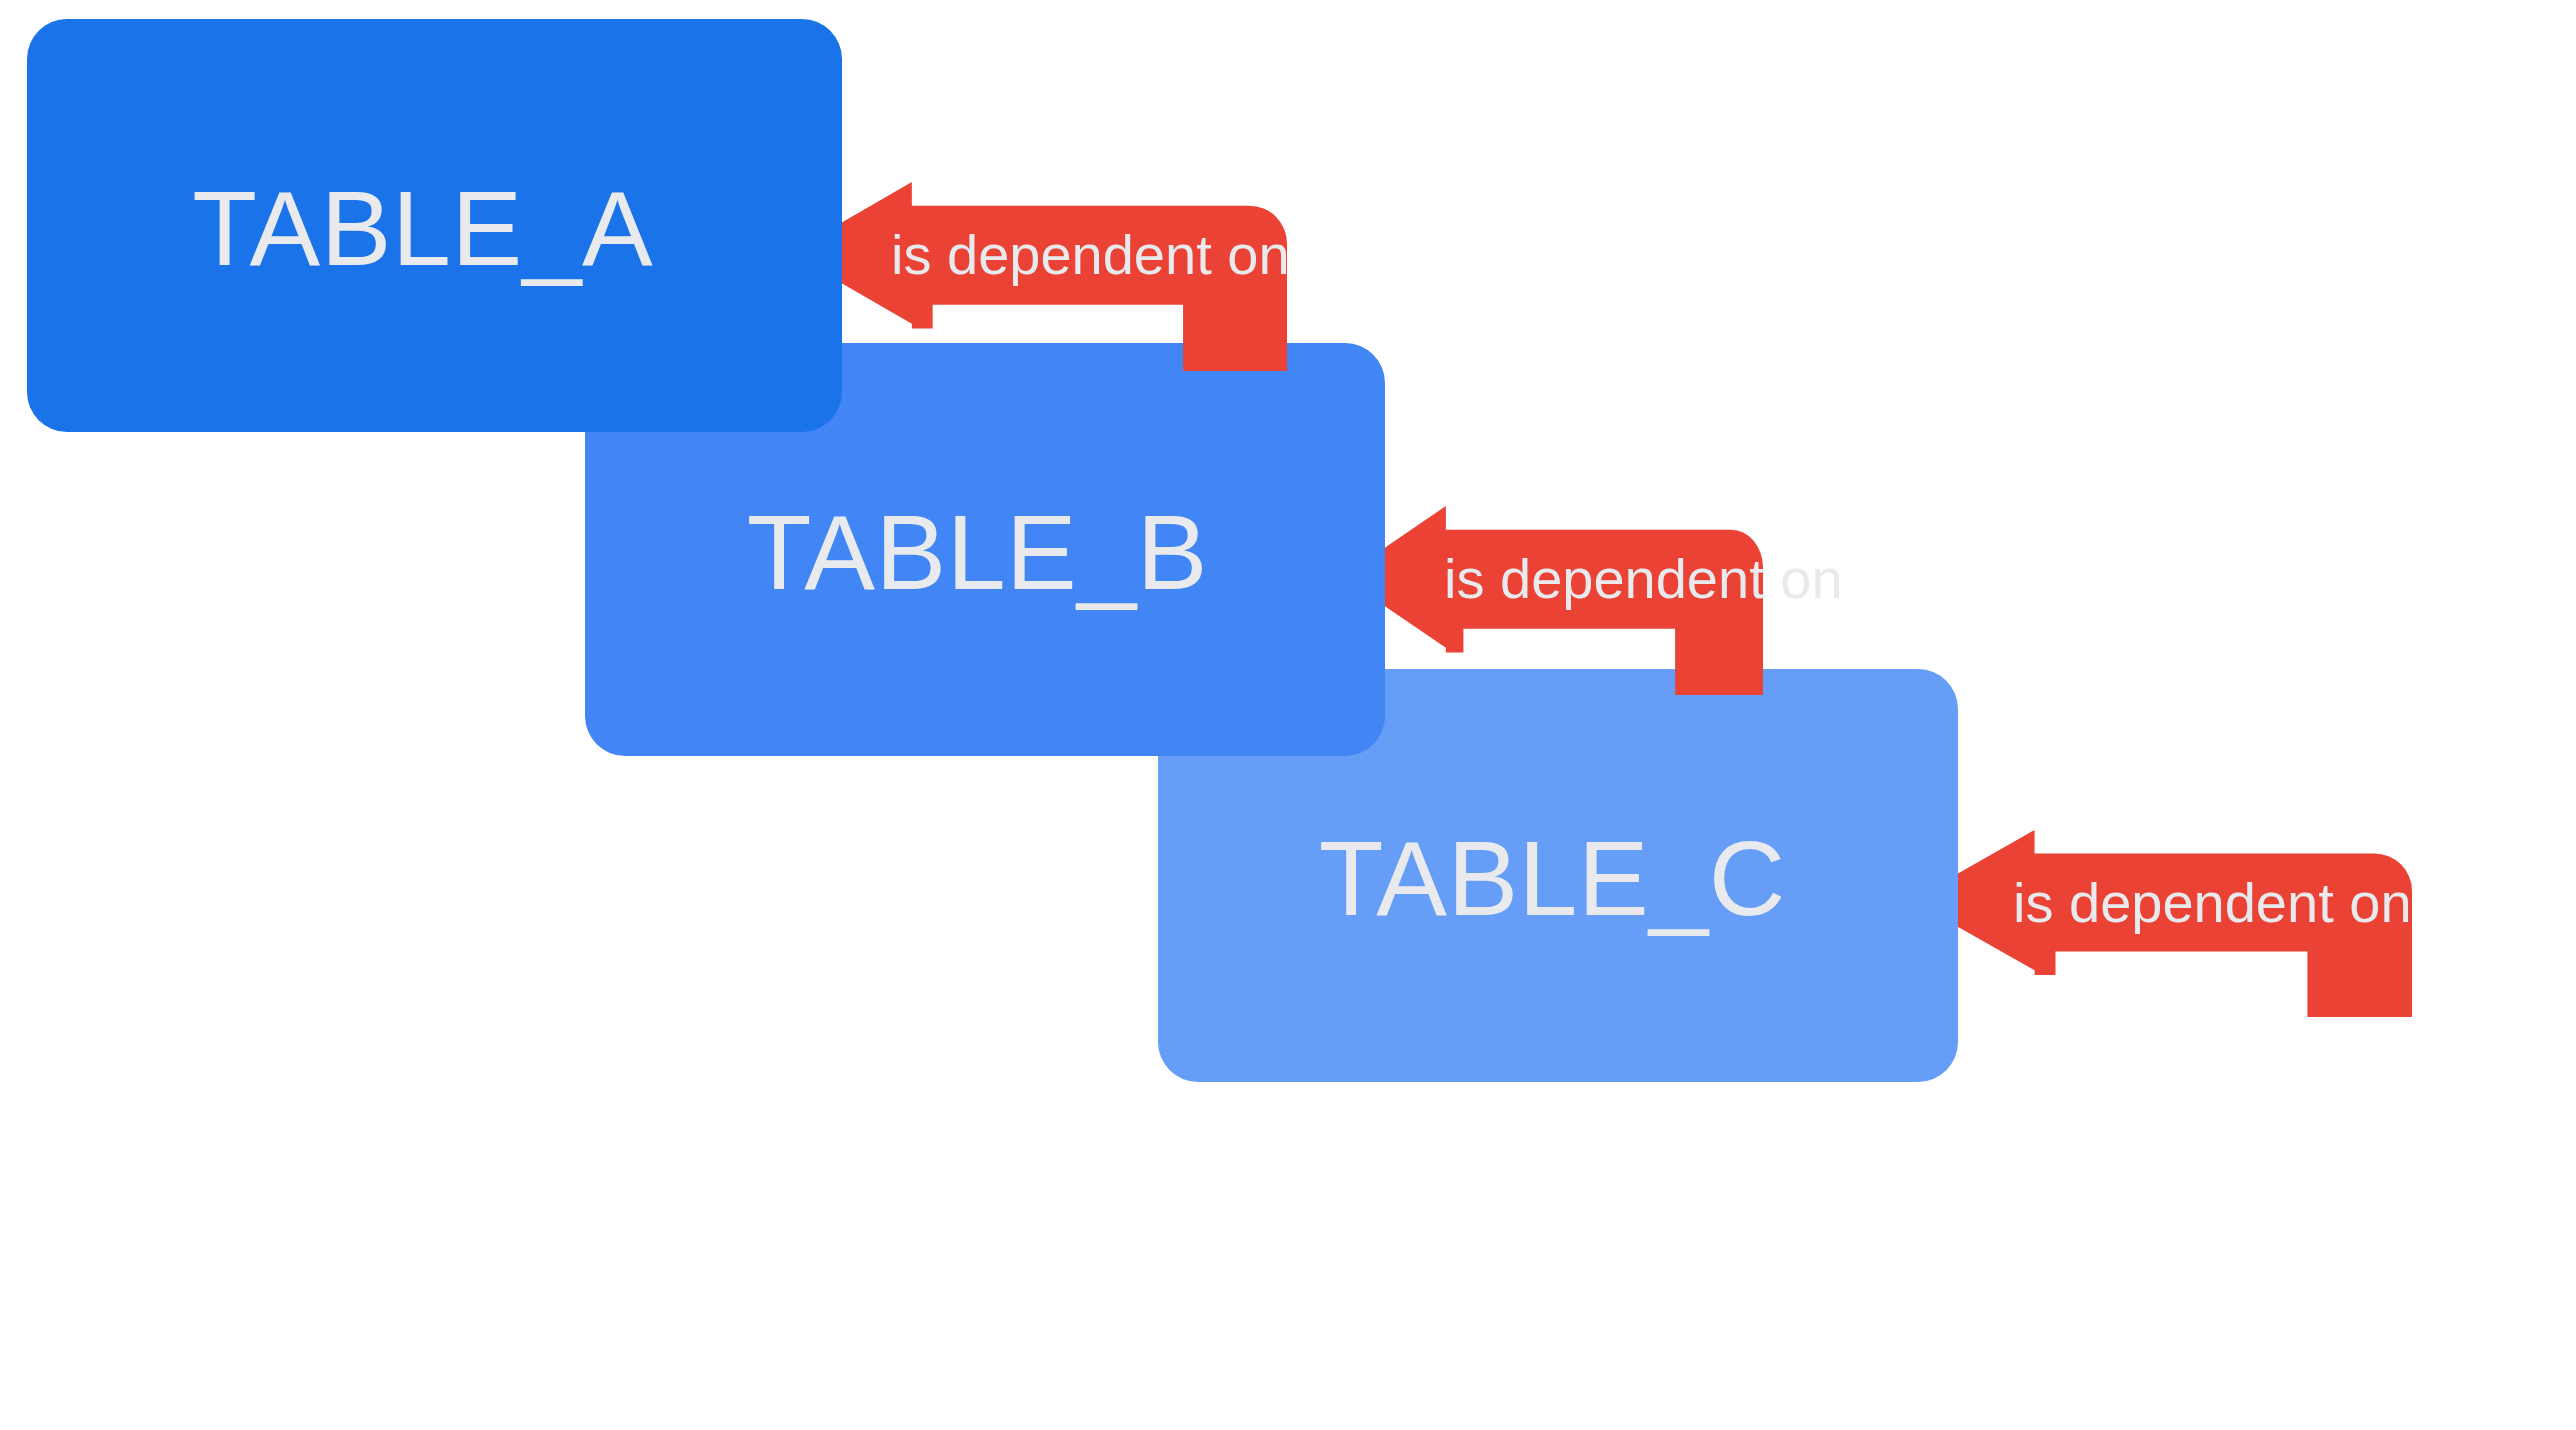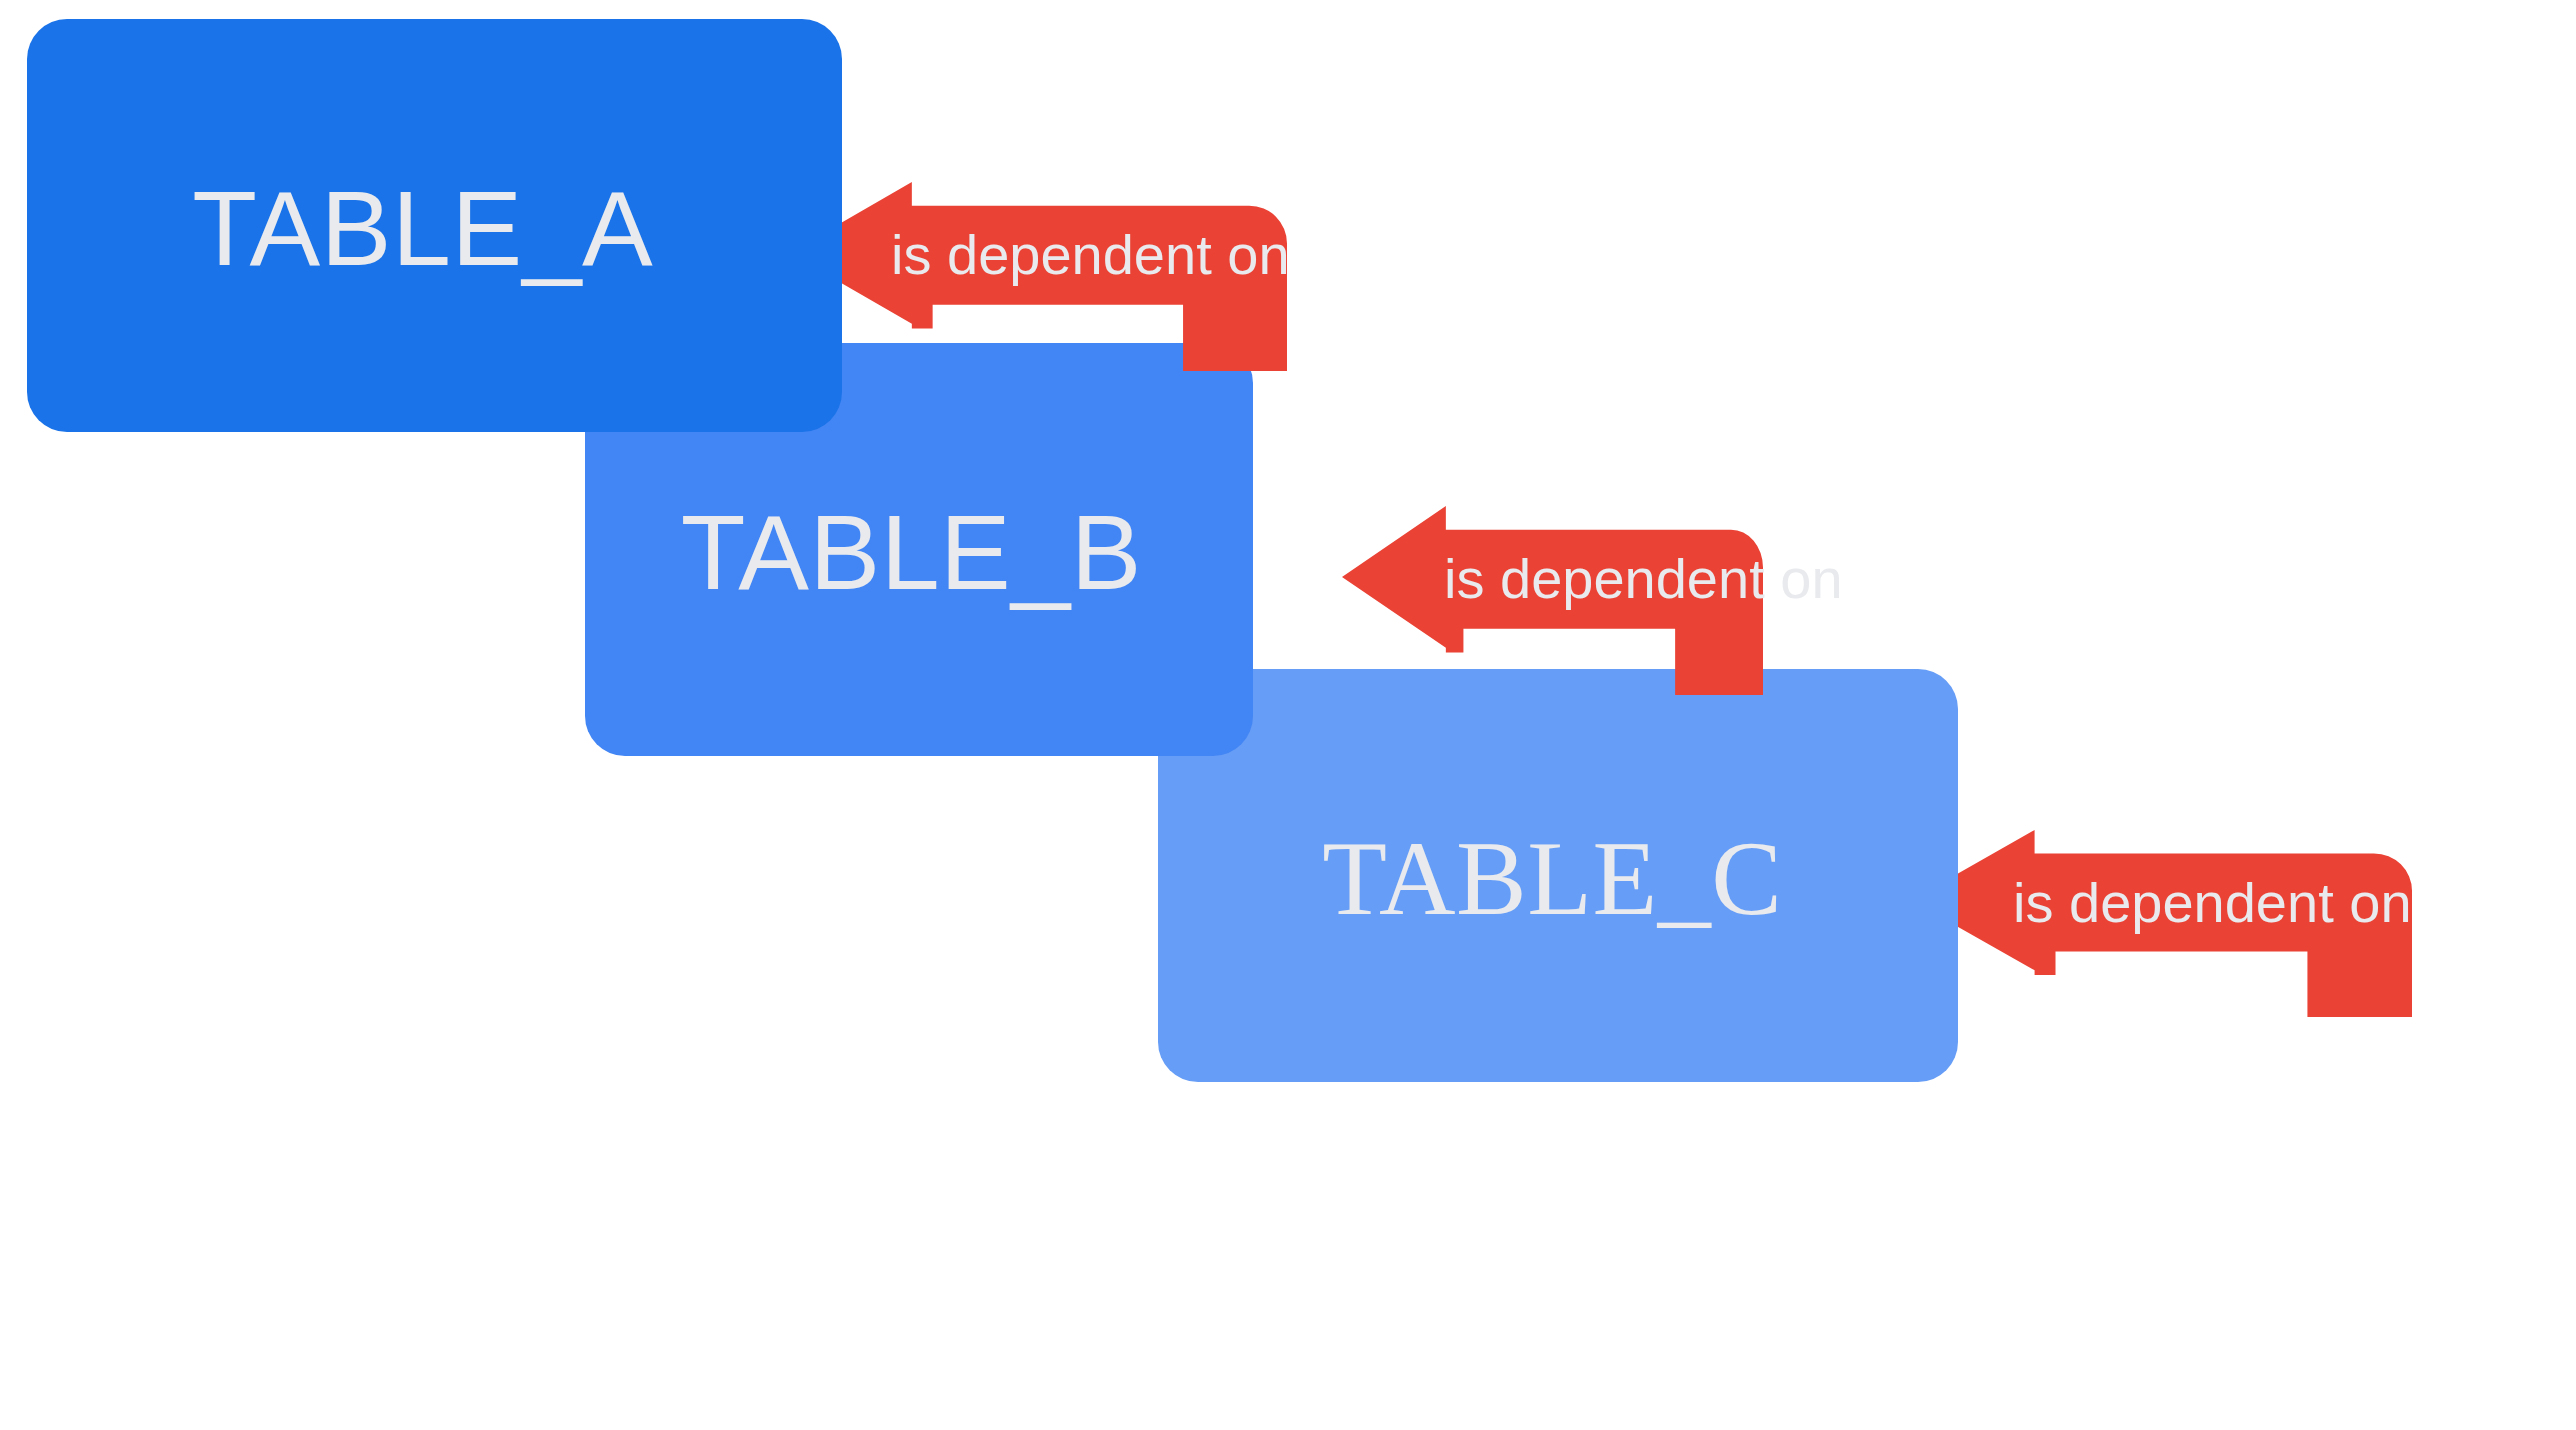--- a/index.html
+++ b/index.html
@@ -30,27 +30,27 @@
     color: #e8eaed;
     font-family: "Liberation Sans", sans-serif;
     font-weight: 300;
     letter-spacing: 0.5px;
     white-space: nowrap;
     margin-top: 18px;
     -webkit-font-smoothing: antialiased;
   }
   
   #node-a { left: 26.5px;   top: 19px;   width: 815px; height: 413px; background: #1a73e8; z-index: 10; }
-  #node-b { left: 585px;  top: 343px;  width: 668px; height: 413px; background: #4285f4; z-index: 8;  }
+  #node-b { left: 585px;  top: 343px;  width: 800px; height: 413px; background: #4285f4; z-index: 8;  }
   #node-c { left: 1158px; top: 669px;  width: 800px; height: 413px; background: #669df6; z-index: 6;  }
   #node-d { left: 1728px; top: 994px; width: 815px; height: 399px; background: #8ab4f8; z-index: 4;  }
 
   #node-a .node-label { font-size: 106px; transform: translate(-11.3px, -5.7px); }
   #node-b .node-label { font-size: 106px; transform: translate(-7.6px,  -5.7px); }
-  #node-c .node-label { font-size: 106px; transform: translate(-5.7px,  -5.7px); font-family: Liberation Serif, serif; }
+  #node-c .node-label { font-size: 106px; transform: translate(-5.7px,  -5.7px); }
   #node-d .node-label { font-size: 106px; transform: translate(-1.9px,  -5.7px); }
 
   
   .edge {
     position: absolute;
     z-index: 9;
   }
   .edge svg {
     display: block;
     overflow: visible;

